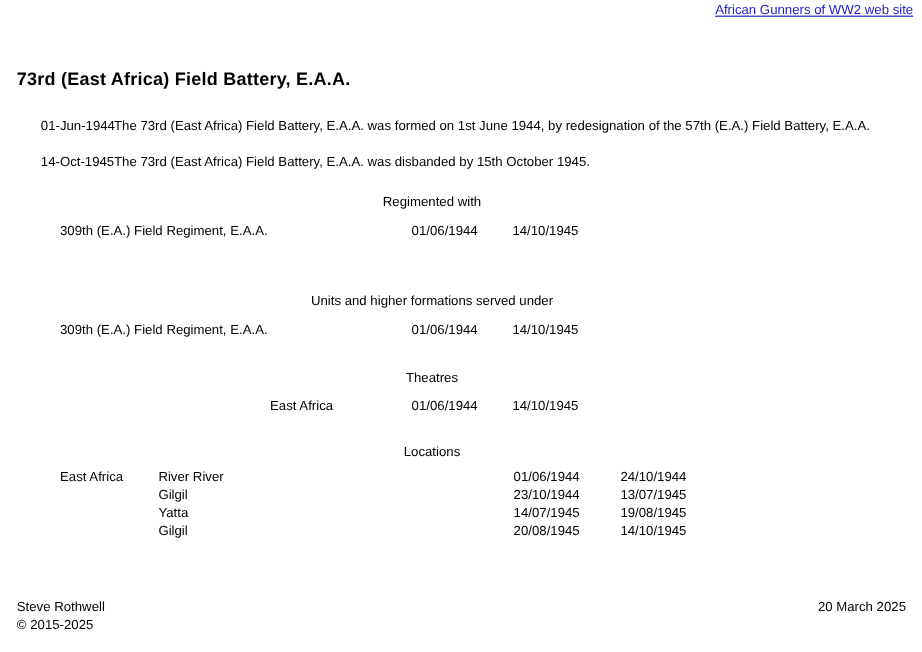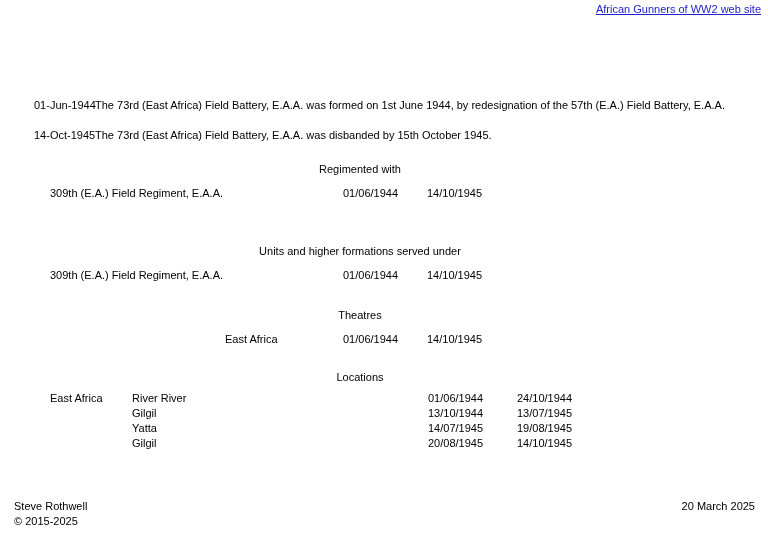--- a/index.html
+++ b/index.html
@@ -69,20 +69,21 @@
   .footer-copyright { position: absolute; left: 14px; top: 515px; }
   .footer-date      { position: absolute; right: 13px; top: 500px; }
 </style>
 </head>
 <body>
 
 <div class="page">
 
   <a class="site-link" href="#">African Gunners of WW2 web site</a>
 
+  <h1 class="page-title">73rd (East Africa) Field Battery, E.A.A.</h1>
 
   <div class="hist-row hist-1">
     <span class="h-date">01-Jun-1944</span>
     <span class="h-text">The 73rd (East Africa) Field Battery, E.A.A. was formed on 1st June 1944, by redesignation of the 57th (E.A.) Field Battery, E.A.A.</span>
   </div>
   <div class="hist-row hist-2">
     <span class="h-date">14-Oct-1945</span>
     <span class="h-text">The 73rd (East Africa) Field Battery, E.A.A. was disbanded by 15th October 1945.</span>
   </div>
 
@@ -111,21 +112,21 @@
 
   <div class="data-row row-loc-1">
     <span class="col-loc-theatre">East Africa</span>
     <span class="col-loc-place">River River</span>
     <span class="col-loc-from">01/06/1944</span>
     <span class="col-loc-to">24/10/1944</span>
   </div>
   <div class="data-row row-loc-2">
     <span class="col-loc-theatre"></span>
     <span class="col-loc-place">Gilgil</span>
-    <span class="col-loc-from">13/10/1944</span>
+    <span class="col-loc-from">23/10/1944</span>
     <span class="col-loc-to">13/07/1945</span>
   </div>
   <div class="data-row row-loc-3">
     <span class="col-loc-theatre"></span>
     <span class="col-loc-place">Yatta</span>
     <span class="col-loc-from">14/07/1945</span>
     <span class="col-loc-to">19/08/1945</span>
   </div>
   <div class="data-row row-loc-4">
     <span class="col-loc-theatre"></span>

